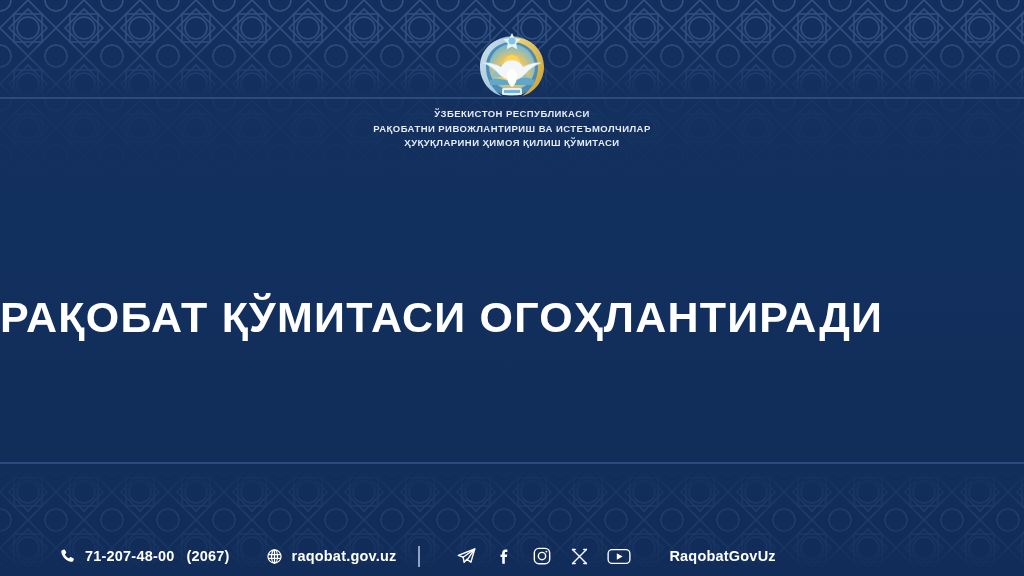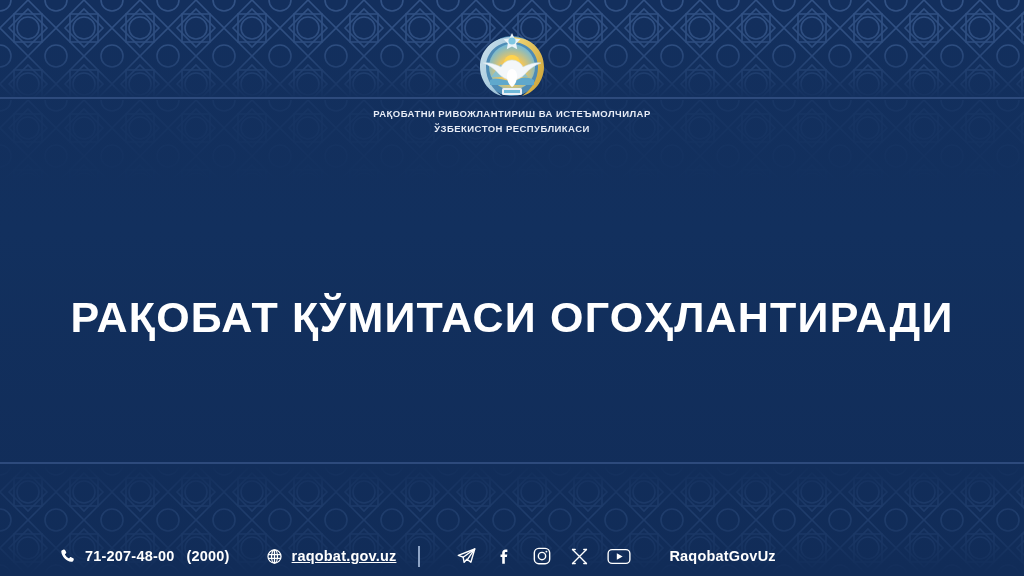--- a/index.html
+++ b/index.html
@@ -88,21 +88,21 @@
     text-transform: uppercase;
   }
   .org-lines div { white-space: nowrap; }
 
   
   .title-wrap {
     position: absolute;
     top: 262px;
     left: 0;
     width: 100%;
-    text-align: center;
+    text-align: left;
     text-decoration: underline;
   }
   .main-title {
     display: inline-block;
     color: #ffffff;
     font-size: 43px;
     font-weight: bold;
     letter-spacing: 1.2px;
     line-height: 52px;
     white-space: nowrap;
@@ -131,21 +131,21 @@
     display: inline-flex;
     align-items: center;
     justify-content: center;
     flex: none;
   }
   .phone-group { margin-left: 27px; }
   .phone-group .foot-ico { margin-right: 9px; }
   .phone-number { white-space: nowrap; }
   .phone-ext { margin-left: 12px; white-space: nowrap; }
 
-  .site-group { margin-left: 36px; text-decoration: underline; }
+  .site-group { margin-left: 36px; }
   .site-group .foot-ico { margin-right: 9px; }
 
   .vdivider {
     width: 2px;
     height: 21px;
     background: #8ea4c6;
     margin: 0 20px 0 22px;
     flex: none;
   }
 
@@ -232,39 +232,40 @@
       <path d="M37 36 C34 36 32 39 32 43 C32 48 34 52 37 54 C40 52 42 48 42 43 C42 39 40 36 37 36 Z" fill="#ffffff"></path>
 
       <path d="M37 0 L39.6 5.4 L45.4 6.2 L41.2 10.4 L42.2 16.2 L37 13.5 L31.8 16.2 L32.8 10.4 L28.6 6.2 L34.4 5.4 Z" fill="#eaf4fa"></path>
       <circle cx="37" cy="8" r="3.6" fill="#7fc7e2"></circle>
 
       <rect x="27" y="55" width="20" height="7" rx="1.5" fill="#e8eef4"></rect>
       <rect x="29" y="57" width="16" height="3" fill="#6fb8d8"></rect>
     </svg>
 
     <div class="org-lines">
+      <div>ЎЗБЕКИСТОН РЕСПУБЛИКАСИ</div>
       <div>РАҚОБАТНИ РИВОЖЛАНТИРИШ ВА ИСТЕЪМОЛЧИЛАР</div>
-      <div>ЎЗБЕКИСТОН РЕСПУБЛИКАСИ</div>
+      <div>ҲУҚУҚЛАРИНИ ҲИМОЯ ҚИЛИШ ҚЎМИТАСИ</div>
     </div>
   </div>
 
   <div class="title-wrap">
     <h1 class="main-title">РАҚОБАТ ҚЎМИТАСИ ОГОҲЛАНТИРАДИ</h1>
   </div>
 
   <div class="footer">
 
     <div class="foot-group phone-group">
       <span class="foot-ico">
         <svg width="17" height="17" viewBox="0 0 24 24" fill="#ffffff">
           <path d="M6.6 2.2c.7-.3 1.5 0 1.9.7l1.6 2.9c.35.64.2 1.44-.35 1.9l-1.1.93c-.23.2-.3.53-.16.8a13.2 13.2 0 0 0 5.1 5.1c.27.15.6.08.8-.15l.93-1.1c.46-.55 1.26-.7 1.9-.35l2.9 1.6c.7.39 1 1.2.7 1.9l-.8 1.9c-.3.73-1.02 1.2-1.8 1.12C11.3 20.1 3.9 12.7 3.18 5.1c-.07-.78.4-1.5 1.12-1.8z"></path>
         </svg>
       </span>
       <span class="phone-number">71-207-48-00</span>
-      <span class="phone-ext">(2000)</span>
+      <span class="phone-ext">(2067)</span>
     </div>
 
     <div class="foot-group site-group">
       <span class="foot-ico">
         <svg width="17" height="17" viewBox="0 0 24 24" fill="none" stroke="#ffffff" stroke-width="1.8">
           <circle cx="12" cy="12" r="9.2"></circle>
           <ellipse cx="12" cy="12" rx="4.2" ry="9.2"></ellipse>
           <path d="M3 9.2h18M3 14.8h18M12 2.8v18.4"></path>
         </svg>
       </span>

